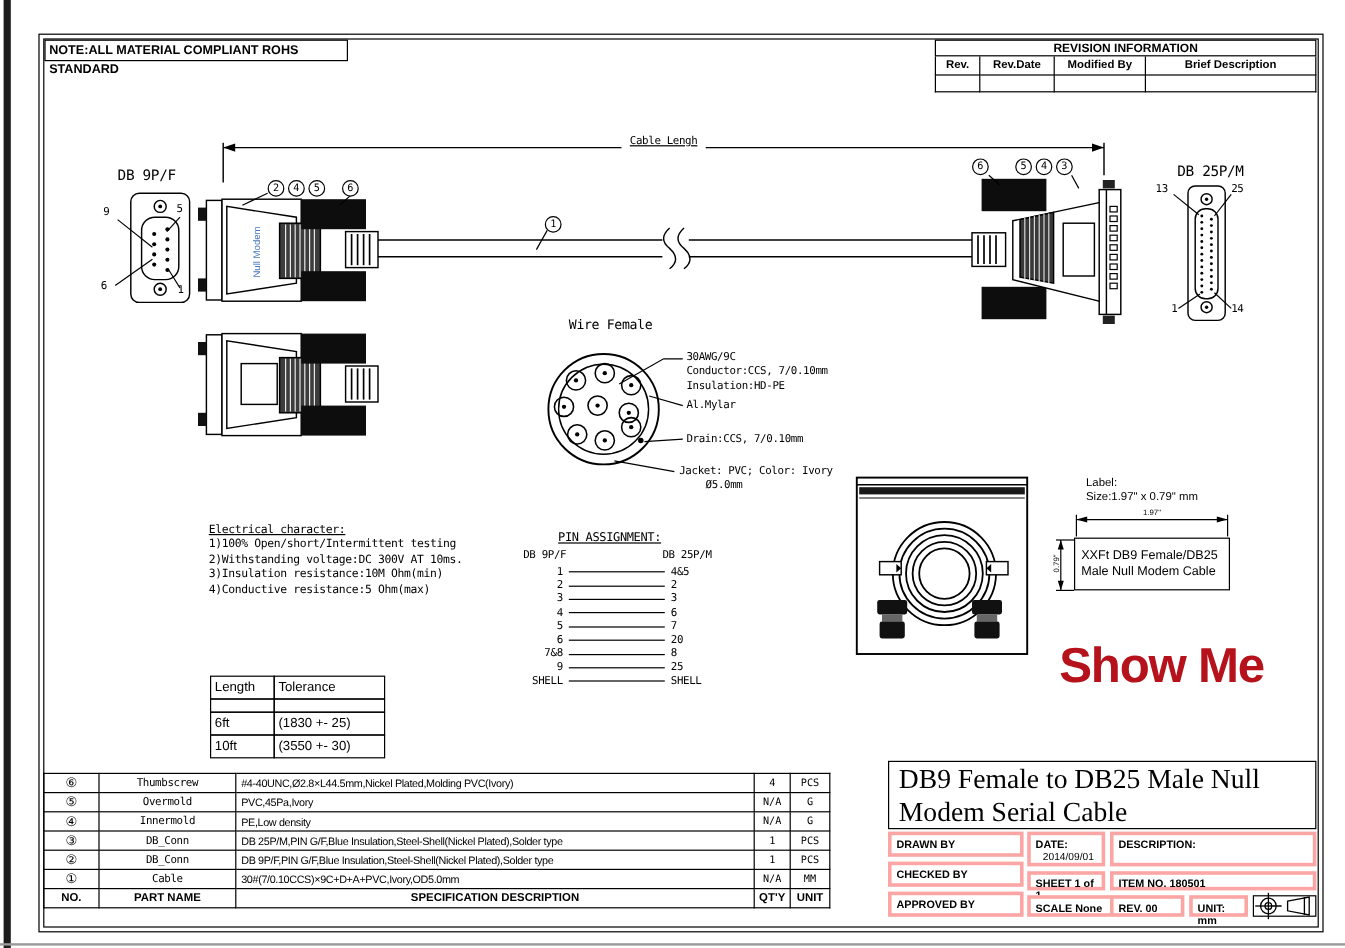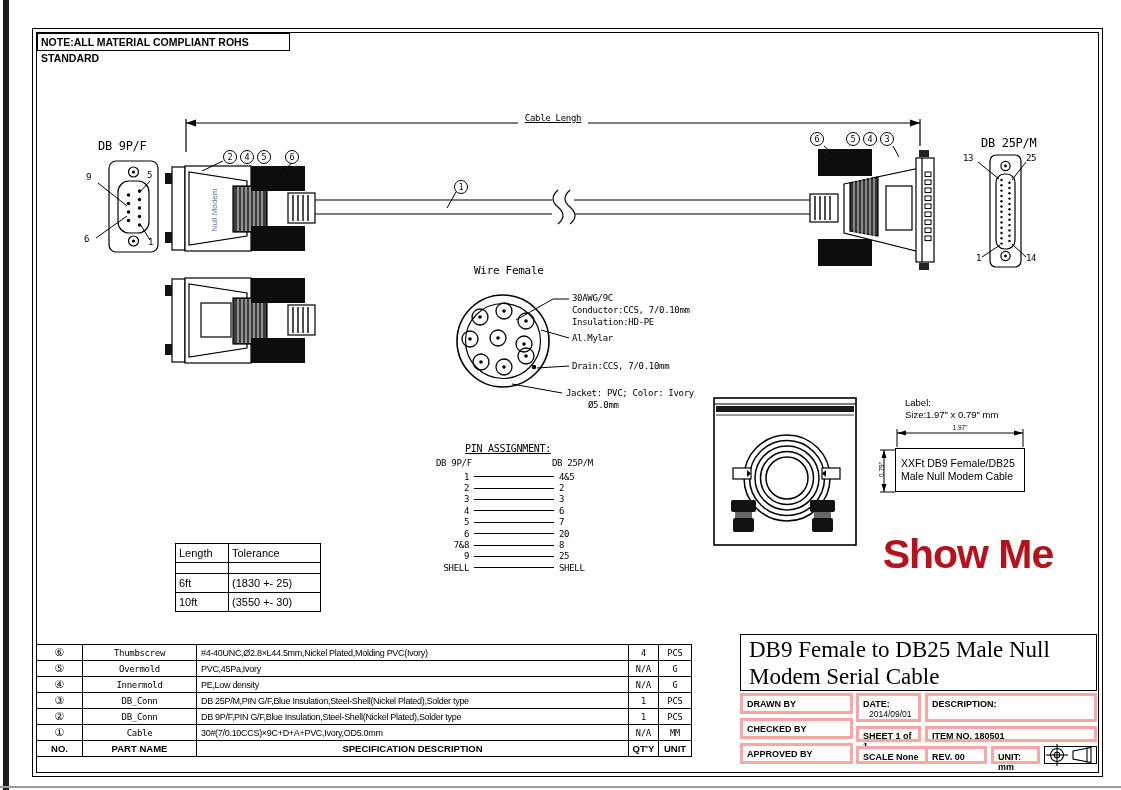--- a/index.html
+++ b/index.html
@@ -43,21 +43,21 @@
   .pinlbl { font-size:9px; }
   .conn-title { font-size:12px; }
 
   
   .wtxt { font-size:9px; white-space:nowrap; }
 
   
   #electrical { left:174px; top:436px; font-size:9.5px; line-height:12.4px; white-space:nowrap; }
 
   
-  #len-table { left:175px; top:543px; width:146px; font-size:11px; }
+  #len-table { left:175px; top:563px; width:146px; font-size:11px; }
   #len-table .lt-row { display:flex; }
   #len-table .lt-row > div { border:1px solid #000; padding-left:3px; overflow:hidden; }
   #len-table .lt-row > div + div { border-left:1px solid #000; margin-left:-1px; }
   #len-table .lt-row + .lt-row > div { margin-top:-1px; }
   .lt-c1 { width:54px; } .lt-c2 { width:93px; }
 
   
   #pa-title { left:452px; top:443px; width:112px; text-align:center; font-size:10px; }
   #pa-left-h { left:436px; top:458px; font-size:9px; }
   #pa-right-h { left:552px; top:458px; font-size:9px; }
@@ -349,20 +349,35 @@
       <line x1="1057" y1="744" x2="1057" y2="766"></line>
       <polygon points="1073,751 1091,747.5 1091,762.5 1073,759"></polygon>
       <line x1="1087" y1="747.5" x2="1087" y2="762.5"></line>
     </g>
   </svg>
 
   <div class="abs" id="note-box">
     <span>NOTE:ALL MATERIAL COMPLIANT ROHS STANDARD</span>
   </div>
 
+  <div class="abs" id="rev-table">
+    <div class="rt-title">REVISION INFORMATION</div>
+    <div class="rt-row">
+      <div class="rt-c1">Rev.</div>
+      <div class="rt-c2">Rev.Date</div>
+      <div class="rt-c3">Modified By</div>
+      <div class="rt-c4">Brief Description</div>
+    </div>
+    <div class="rt-row rt-empty">
+      <div class="rt-c1"></div>
+      <div class="rt-c2"></div>
+      <div class="rt-c3"></div>
+      <div class="rt-c4"></div>
+    </div>
+  </div>
 
   <div class="abs mono u" style="left:518px;top:113px;width:70px;text-align:center;font-size:9px;background:#fff;">Cable Lengh</div>
 
   <div class="abs mono conn-title" style="left:98px;top:139px;">DB 9P/F</div>
   <div class="abs mono pinlbl" style="left:86px;top:172px;">9</div>
   <div class="abs mono pinlbl" style="left:147px;top:170px;">5</div>
   <div class="abs mono pinlbl" style="left:84px;top:234px;">6</div>
   <div class="abs mono pinlbl" style="left:148px;top:237px;">1</div>
 
   <div class="abs mono conn-title" style="left:981px;top:136px;">DB 25P/M</div>
@@ -386,20 +401,27 @@
 
   <div class="abs mono" style="left:474px;top:264px;font-size:11px;">Wire Female</div>
   <div class="abs mono wtxt" style="left:572px;top:293px;">30AWG/9C</div>
   <div class="abs mono wtxt" style="left:572px;top:305px;">Conductor:CCS, 7/0.10mm</div>
   <div class="abs mono wtxt" style="left:572px;top:317px;">Insulation:HD-PE</div>
   <div class="abs mono wtxt" style="left:572px;top:333px;">Al.Mylar</div>
   <div class="abs mono wtxt" style="left:572px;top:361px;">Drain:CCS, 7/0.10mm</div>
   <div class="abs mono wtxt" style="left:566px;top:388px;">Jacket: PVC;  Color: Ivory</div>
   <div class="abs mono wtxt" style="left:588px;top:400px;">Ø5.0mm</div>
 
+  <div class="abs mono" id="electrical">
+    <div class="u">Electrical character:</div>
+    <div>1)100% Open/short/Intermittent testing</div>
+    <div>2)Withstanding voltage:DC 300V AT 10ms.</div>
+    <div>3)Insulation resistance:10M Ohm(min)</div>
+    <div>4)Conductive resistance:5 Ohm(max)</div>
+  </div>
 
   <div class="abs" id="len-table">
     <div class="lt-row">
       <div class="lt-c1" style="height:20px;line-height:19px;">Length</div>
       <div class="lt-c2" style="height:20px;line-height:19px;">Tolerance</div>
     </div>
     <div class="lt-row">
       <div class="lt-c1" style="height:12px;"></div>
       <div class="lt-c2" style="height:12px;"></div>
     </div>

